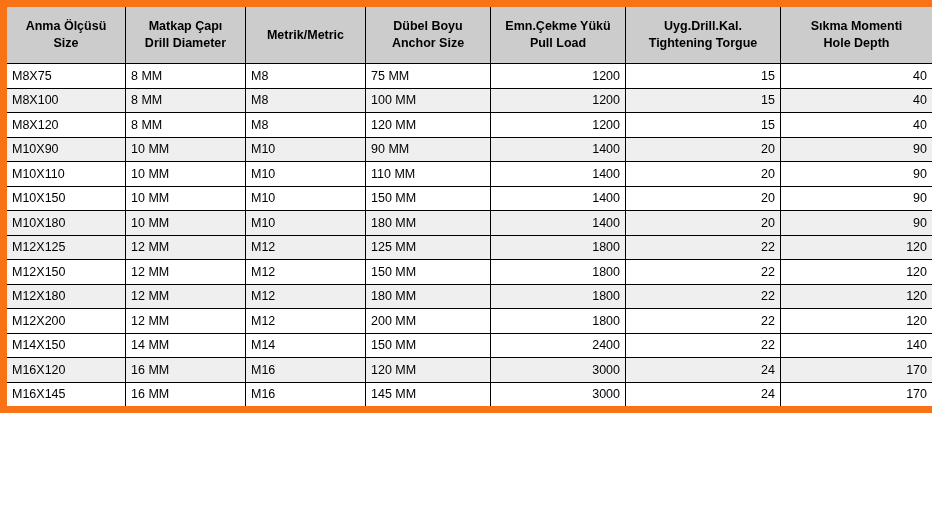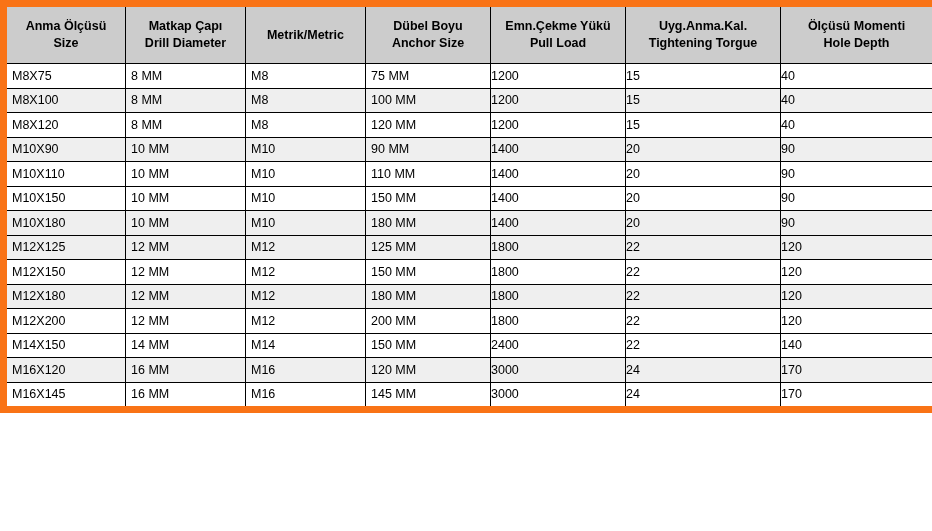--- a/index.html
+++ b/index.html
@@ -45,20 +45,21 @@
     color: #000000;
     font-weight: normal;
     white-space: nowrap;
     overflow: hidden;
   }
   tbody td.txt {
     text-align: left;
     padding-left: 5px;
   }
   tbody td.num {
+    text-align: right;
     padding-right: 5px;
   }
   tbody tr.odd td { background: #ffffff; }
   tbody tr.even td { background: #efefef; }
 
   
   col.c0 { width: 122px; }
   col.c1 { width: 120px; }
   col.c2 { width: 120px; }
   col.c3 { width: 125px; }
@@ -94,25 +95,25 @@
       </th>
       <th>
         <span class="hdr-line">Dübel Boyu</span>
         <span class="hdr-line">Anchor Size</span>
       </th>
       <th>
         <span class="hdr-line">Emn.Çekme Yükü</span>
         <span class="hdr-line">Pull Load</span>
       </th>
       <th>
-        <span class="hdr-line">Uyg.Anma.Kal.</span>
+        <span class="hdr-line">Uyg.Drill.Kal.</span>
         <span class="hdr-line">Tightening Torgue</span>
       </th>
       <th>
-        <span class="hdr-line">Ölçüsü Momenti</span>
+        <span class="hdr-line">Sıkma Momenti</span>
         <span class="hdr-line">Hole Depth</span>
       </th>
     </tr>
   </thead>
   <tbody id="table-body">
       <tr class="odd">
         <td class="txt">M8X75</td>
         <td class="txt">8 MM</td>
         <td class="txt">M8</td>
         <td class="txt">75 MM</td>

